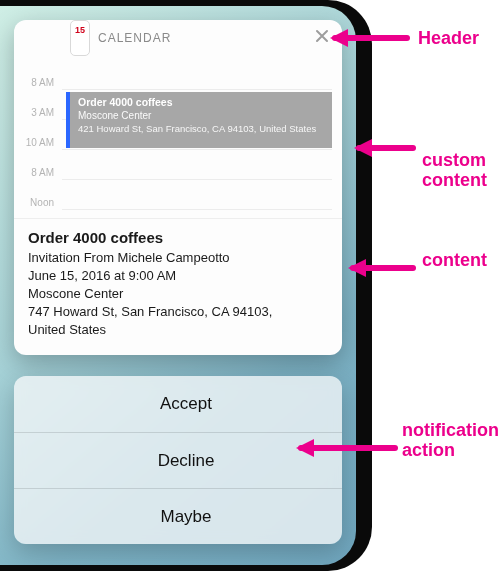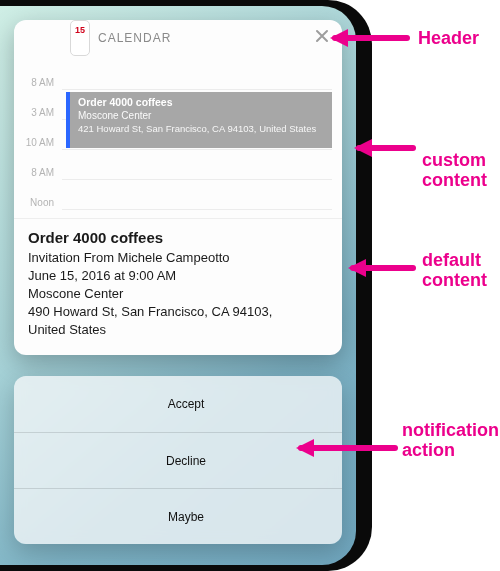--- a/index.html
+++ b/index.html
@@ -122,21 +122,21 @@
     top: 370px;
     background: rgba(245,247,248,.78);
     border-radius: 12px;
     overflow: hidden;
     box-shadow: 0 8px 24px rgba(0,0,0,.20);
     backdrop-filter: blur(6px);
   }
   .action-btn {
     height: 56px;
     display: flex; align-items: center; justify-content: center;
-    font-size: 12px; color: #111;
+    font-size: 17px; color: #111;
     border-top: 1px solid rgba(0,0,0,.12);
     cursor: pointer;
     padding-left: 16px;
   }
   .action-btn:first-child { border-top: none; }
 
   
   .arrow {
     position: absolute;
     height: 0;
@@ -211,21 +211,21 @@
             <div class="event-sub">Moscone Center</div>
             <div class="event-addr">421 Howard St, San Francisco, CA  94103, United States</div>
           </div>
         </div>
 
         <div class="details">
           <div class="details-title">Order 4000 coffees</div>
           <div>Invitation From Michele Campeotto</div>
           <div>June 15, 2016 at 9:00 AM</div>
           <div>Moscone Center</div>
-          <div>490 Howard St, San Francisco, CA  94103,</div>
+          <div>747 Howard St, San Francisco, CA  94103,</div>
           <div>United States</div>
         </div>
       </div>
 
       <div class="actions">
         <div class="action-btn">Accept</div>
         <div class="action-btn">Decline</div>
         <div class="action-btn">Maybe</div>
       </div>
 
@@ -245,21 +245,20 @@
   <div class="callout" style="left:422px; top:130px;margin-top:20px;">
     <div>custom</div>
       <div>content</div>
   </div>
 
   <div class="arrow" style="left:350px; top:268px; width:66px;">
     <div class="arrow-head"></div>
       <div class="arrow-line" style="width:66px;"></div>
   </div>
   <div class="callout" style="left:422px; top:250px;">
-    <div>default</div>
       <div>content</div>
   </div>
 
   <div class="arrow" style="left:298px; top:448px; width:100px;">
     <div class="arrow-head"></div>
       <div class="arrow-line" style="width:100px;"></div>
   </div>
   <div class="callout" style="left:402px; top:420px;">
     <div>notification</div>
       <div>action</div>

